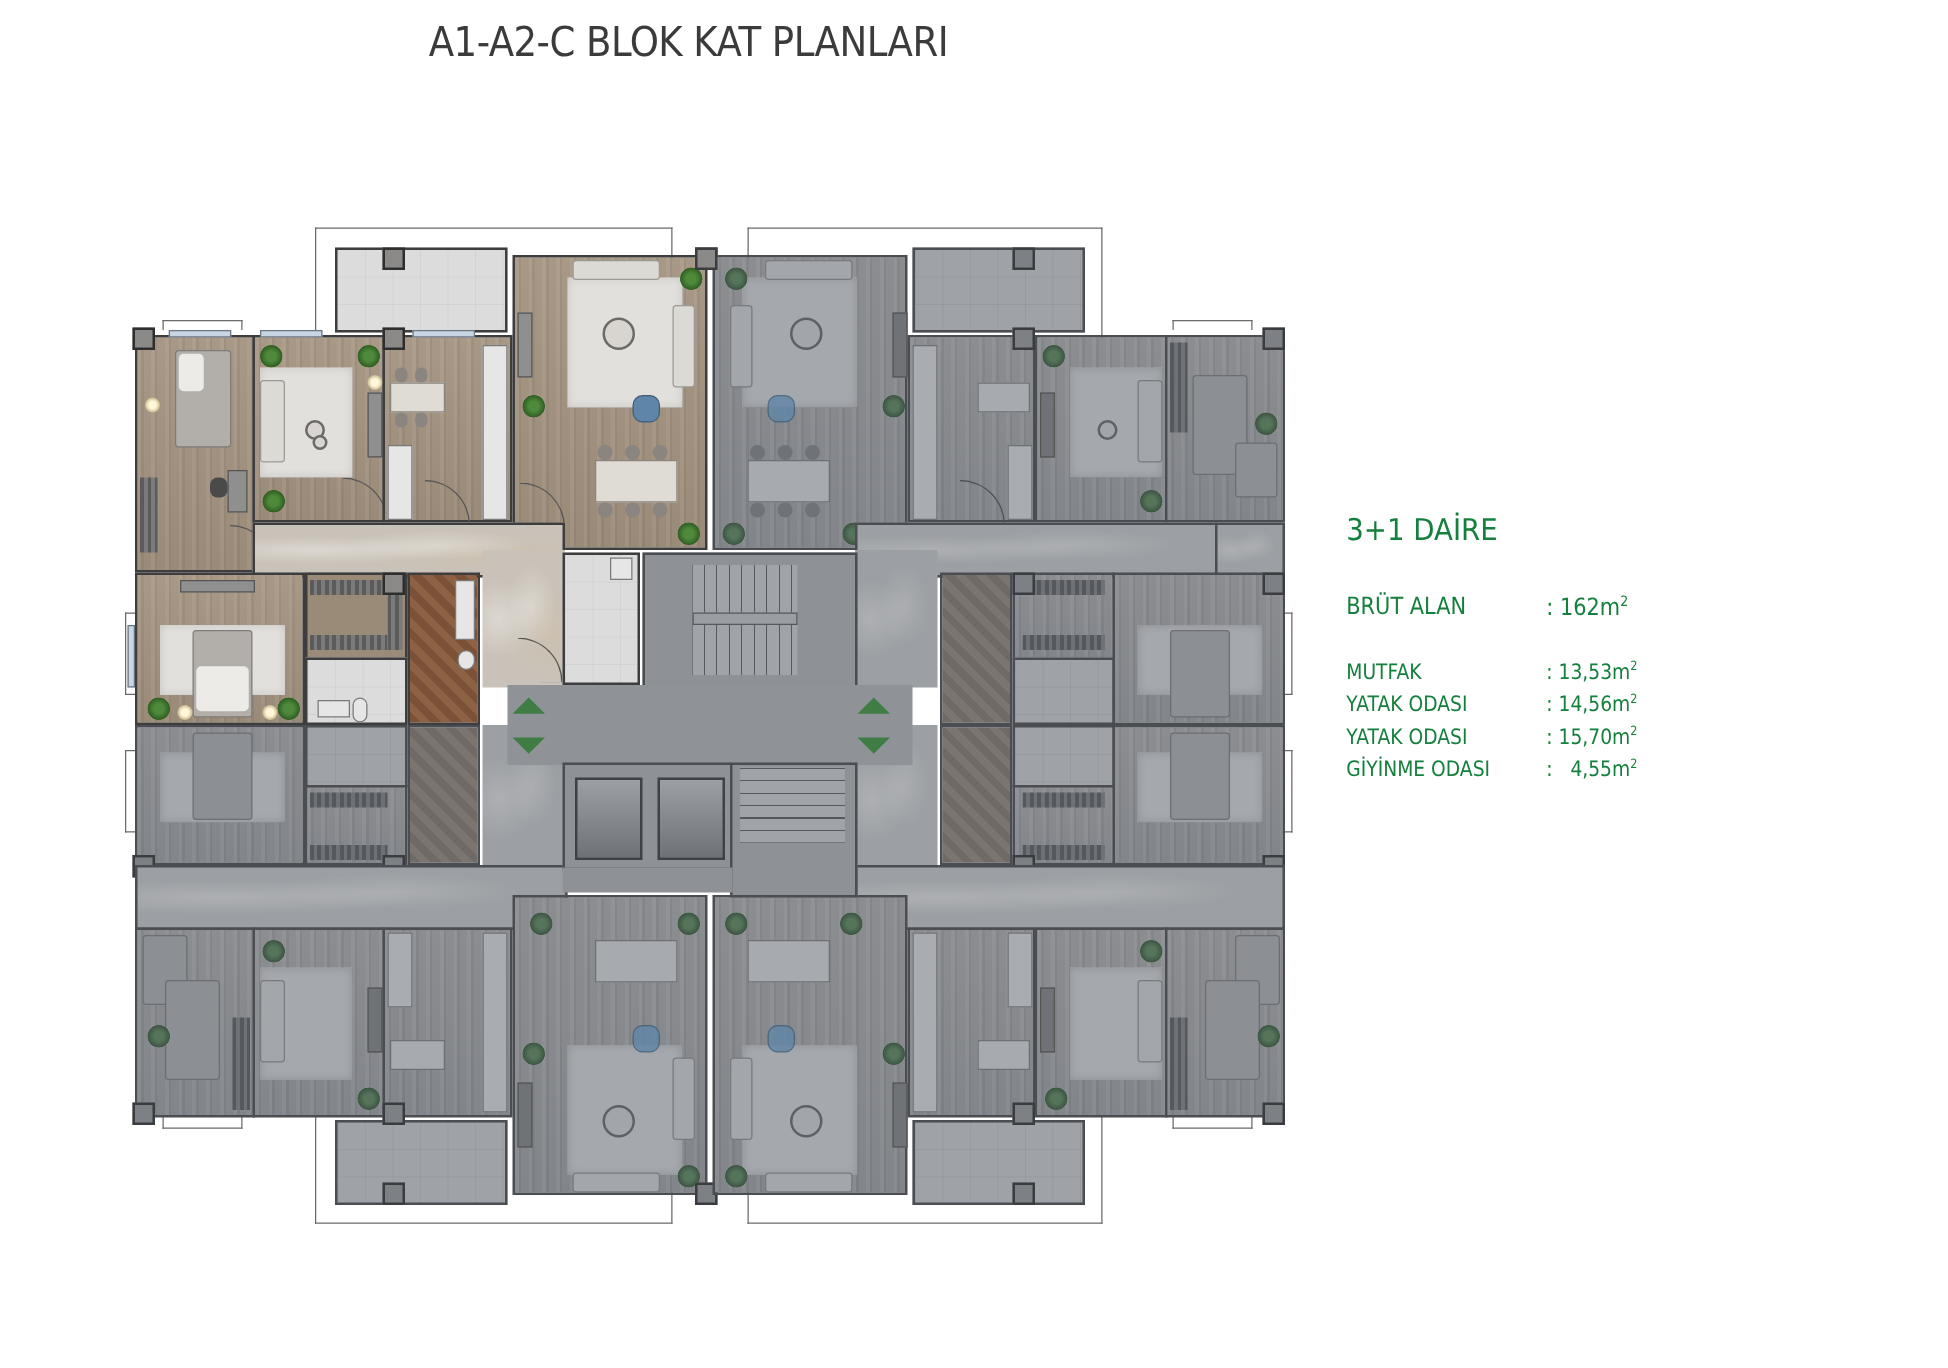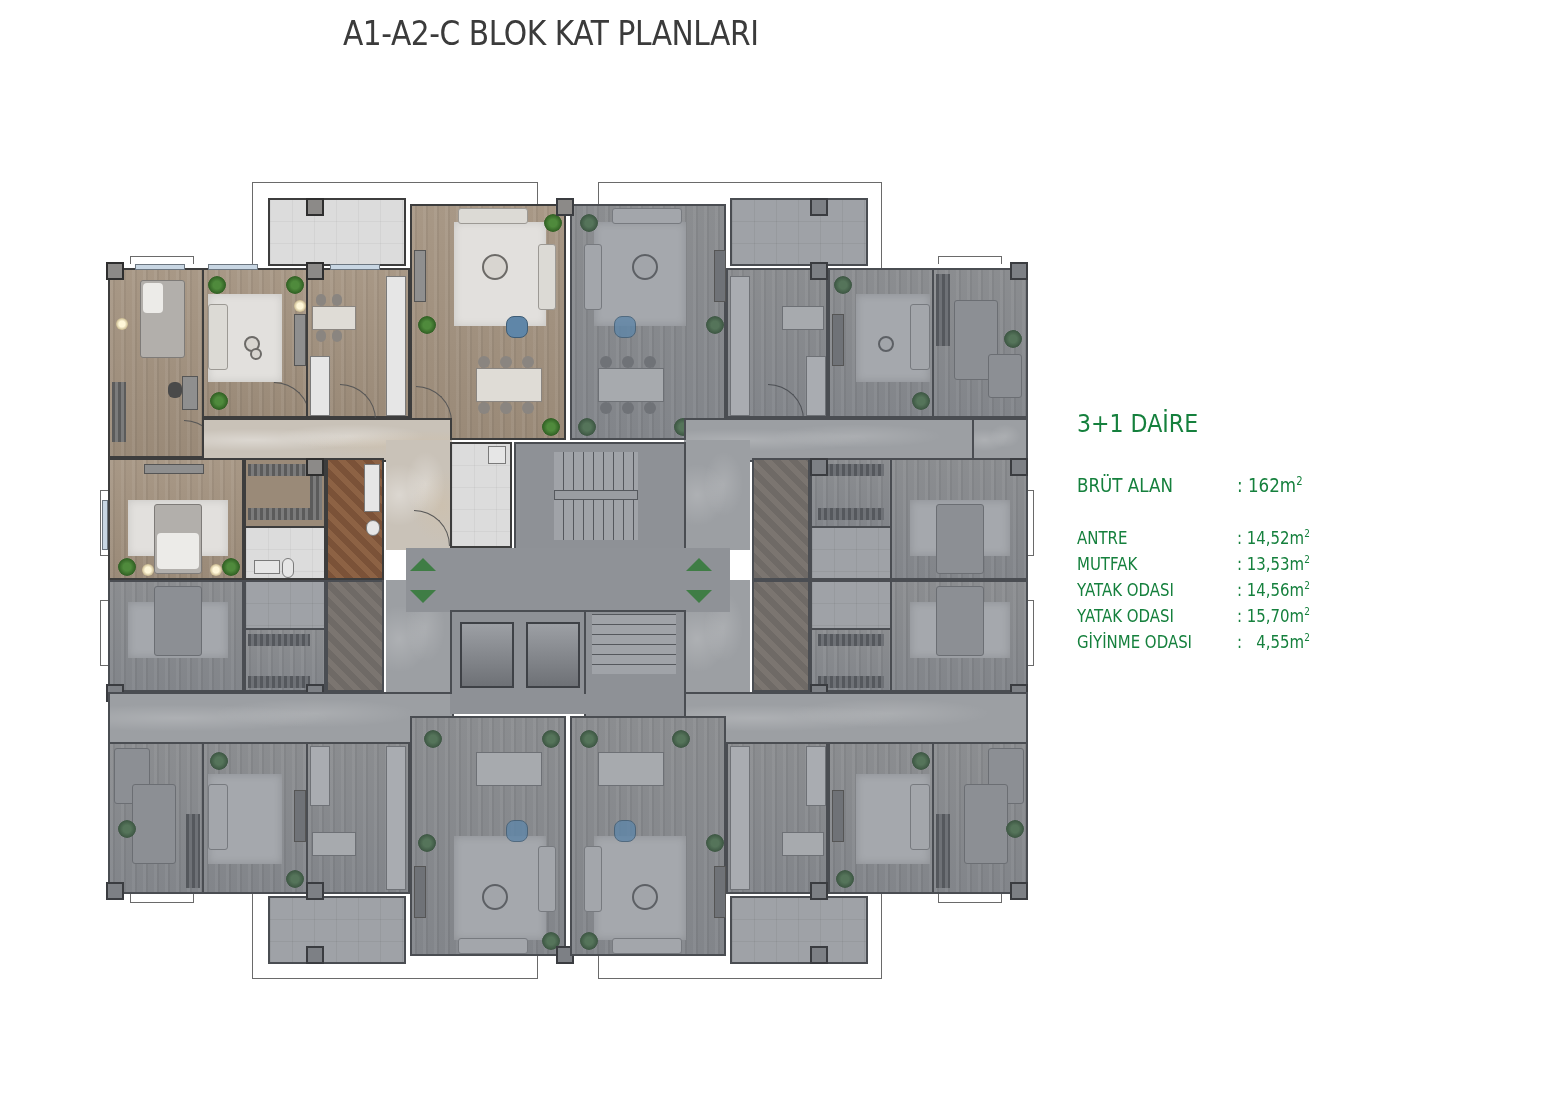--- a/index.html
+++ b/index.html
@@ -403,24 +403,20 @@
 
 <div class="legend">
   <div class="unit-title">3+1 DAİRE</div>
 
   <div class="row gross">
     <span class="lbl">BRÜT ALAN</span>
     <span class="val"><span>: 162m</span><sup>2</sup></span>
   </div>
 
   <div class="row">
-      <span class="lbl">ANTRE</span>
-      <span class="val"><span style="white-space:pre;">: 14,52m</span><sup>2</sup></span>
-    </div>
-  <div class="row">
       <span class="lbl">MUTFAK</span>
       <span class="val"><span style="white-space:pre;">: 13,53m</span><sup>2</sup></span>
     </div>
   <div class="row">
       <span class="lbl">YATAK ODASI</span>
       <span class="val"><span style="white-space:pre;">: 14,56m</span><sup>2</sup></span>
     </div>
   <div class="row">
       <span class="lbl">YATAK ODASI</span>
       <span class="val"><span style="white-space:pre;">: 15,70m</span><sup>2</sup></span>

